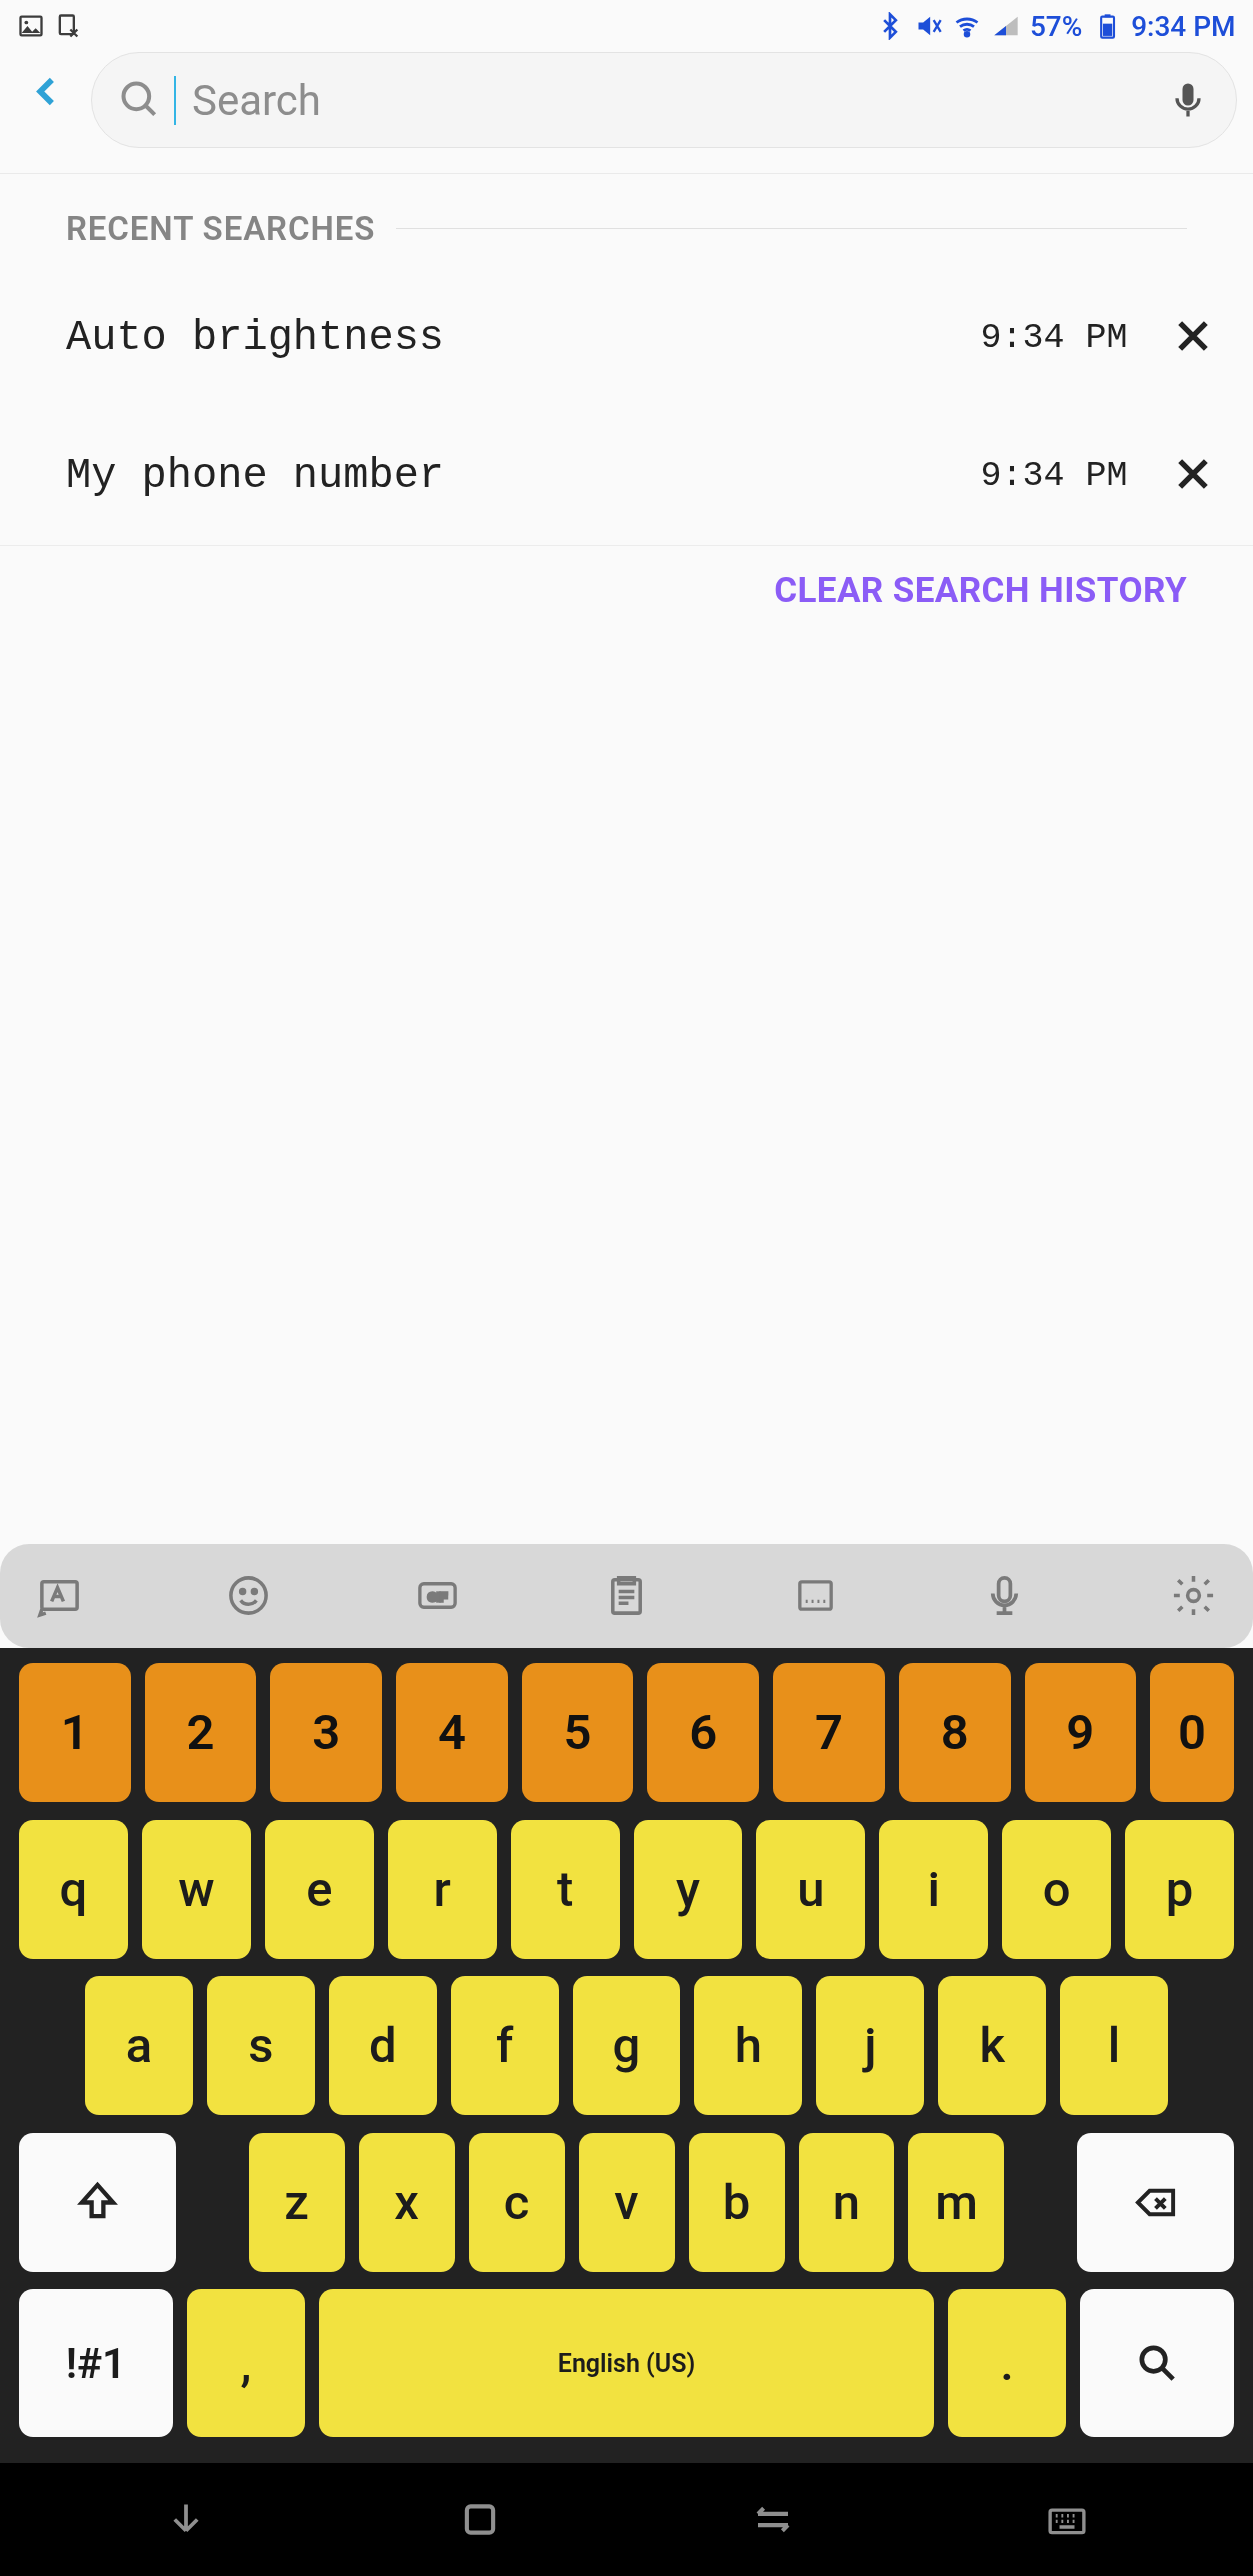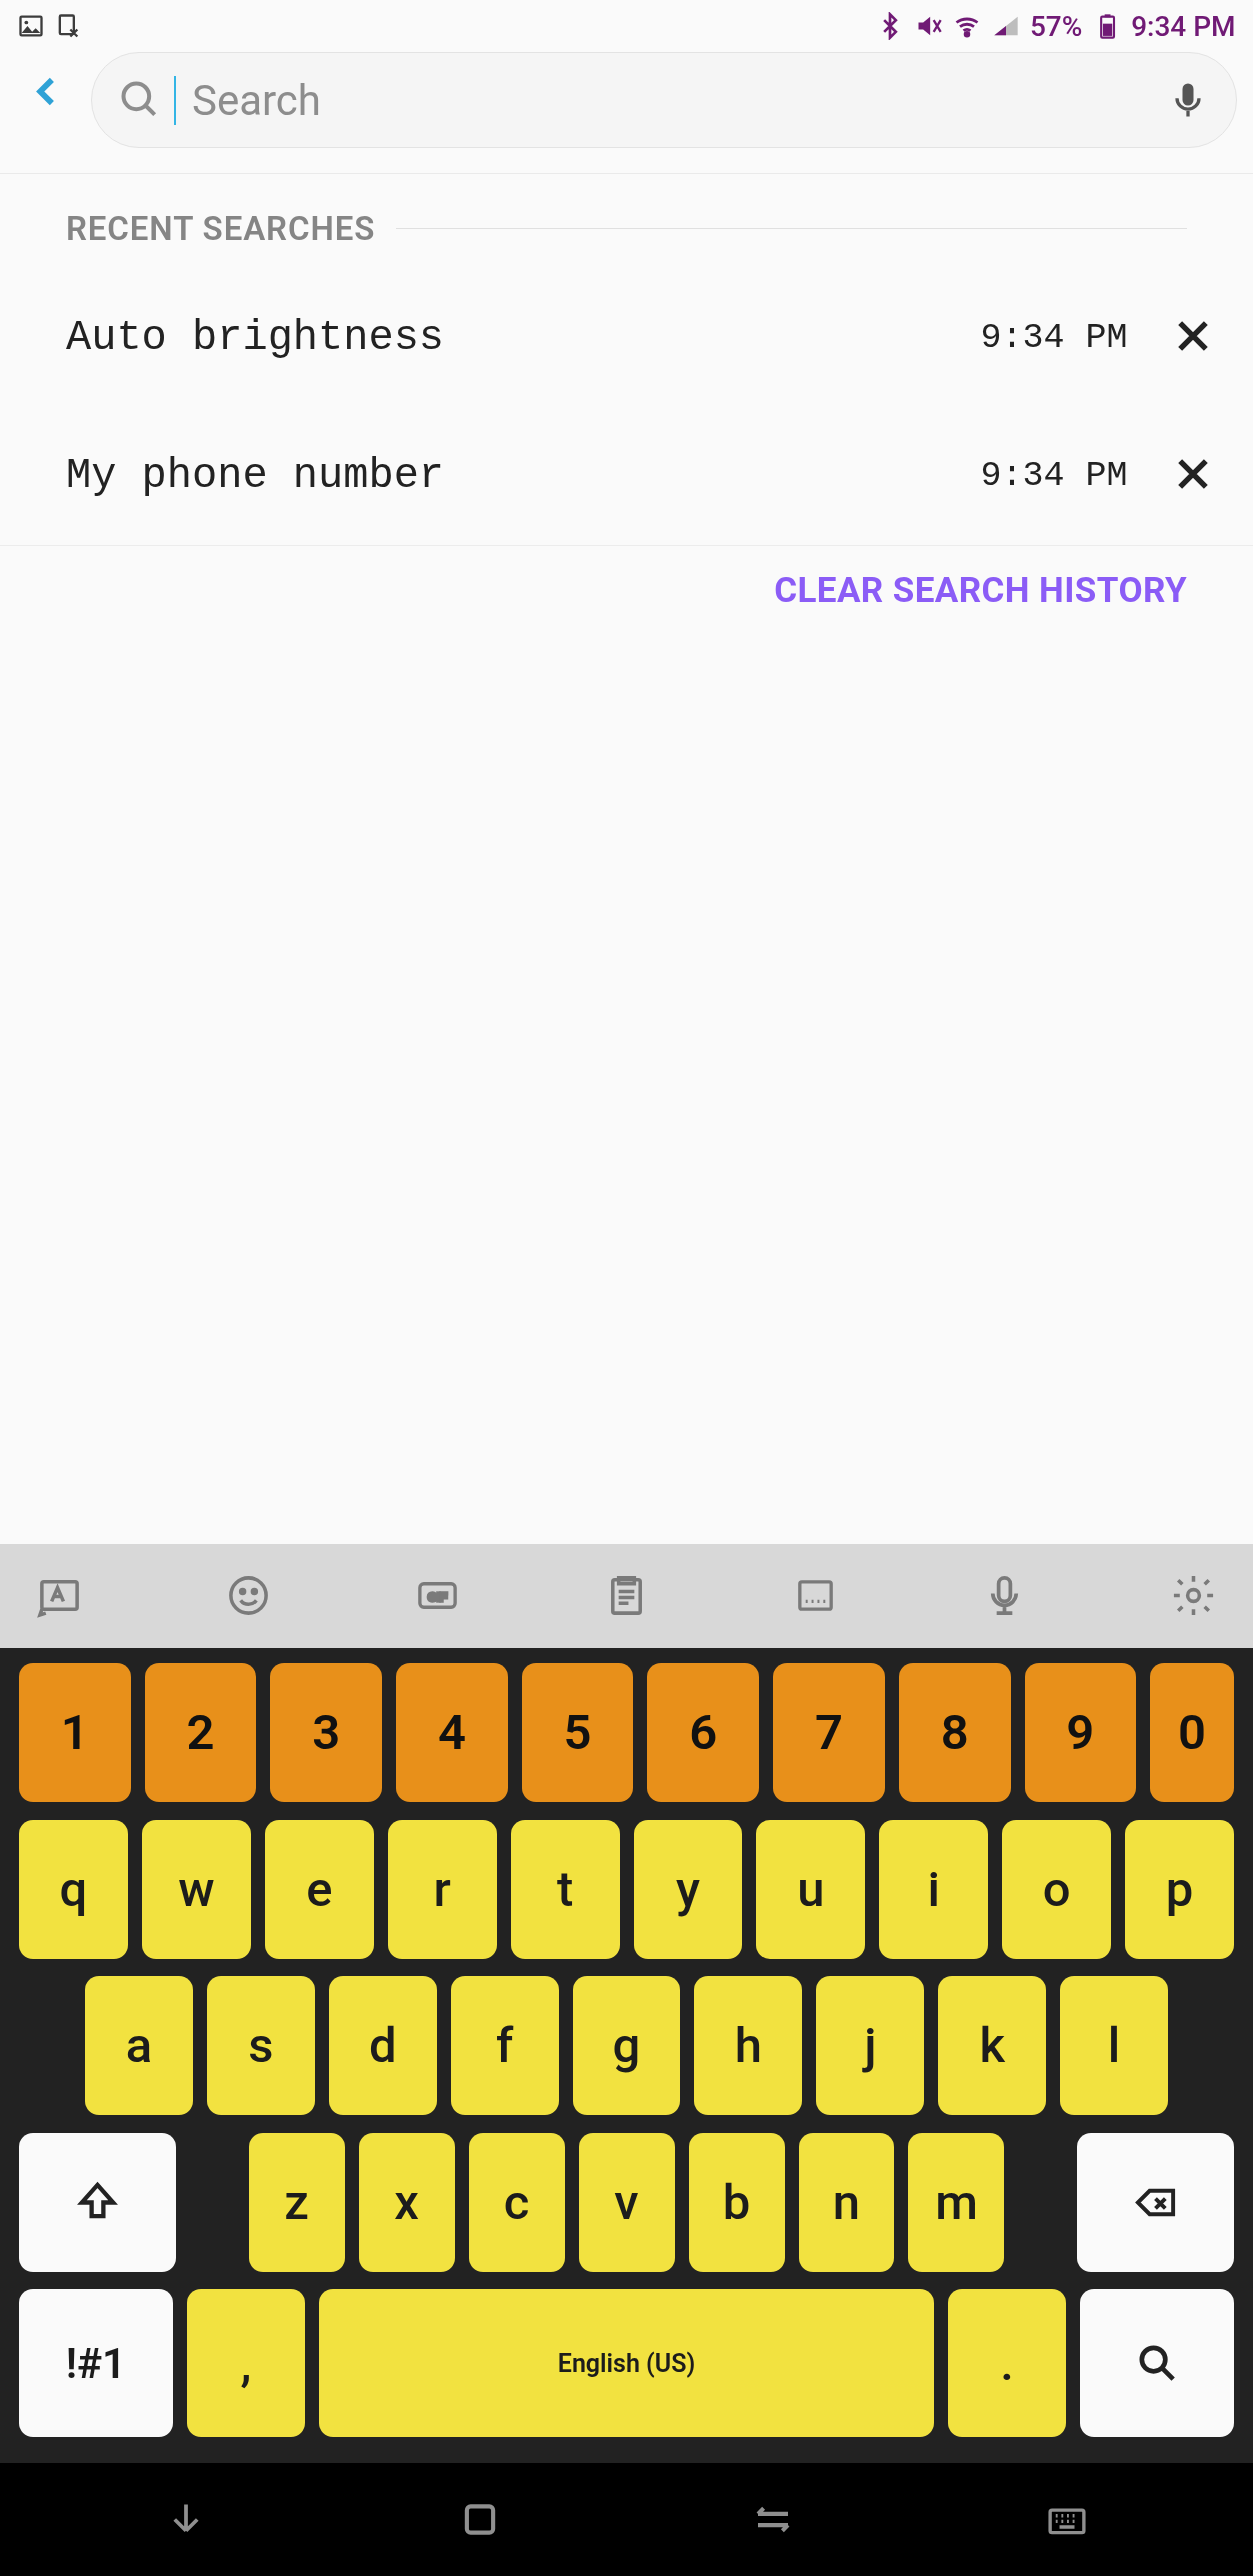--- a/index.html
+++ b/index.html
@@ -18,21 +18,21 @@
     height: 52px;
     padding: 0 17.4px;
     display: flex;
     align-items: center;
     justify-content: space-between;
     font-size: 28px;
     color: #444;
   }
   .status-left { display: flex; gap: 8.7px; align-items: center; }
   .status-right { display: flex; gap: 10.4px; align-items: center; font-weight: 500;}
-  .status-right span { font-size: 28px; color:#701a75;}
+  .status-right span { font-size: 28px; color:#1d4ed8;}
   .status-icon { width: 28px; height: 28px; color:#3c3c3c; }
 
   
   .search-header {
     height: 122px;
     display: flex;
     align-items: flex-start;
     padding: 0 15.7px 0 3.5px;
     border-bottom: 1.7px solid #eaeaea;
   }
@@ -92,20 +92,21 @@
     font-size:35px;font-weight:700;letter-spacing:0.4px;
     color:#8b5cf6;
   }
 
   
   .kb-toolbar {
     height: 104px;
     background:#d8d8d8;
     display:flex;align-items:center;justify-content:space-between;
     padding: 0 24.4px;
+    border-radius: 29px;
   }
   .kb-toolbar .tb-item svg {width:47px;height:47px;color:#7a7a7a;}
   .kb-toolbar .tb-item {width:70px;display:flex;justify-content:center;}
 
   .keyboard {
     background:#222;
     padding: 15.7px 19px 26px 19px;
   }
   .kb-row {display:flex;gap:14px;margin-bottom:17.4px;}
   .kb-row:last-child{margin-bottom:0;}

